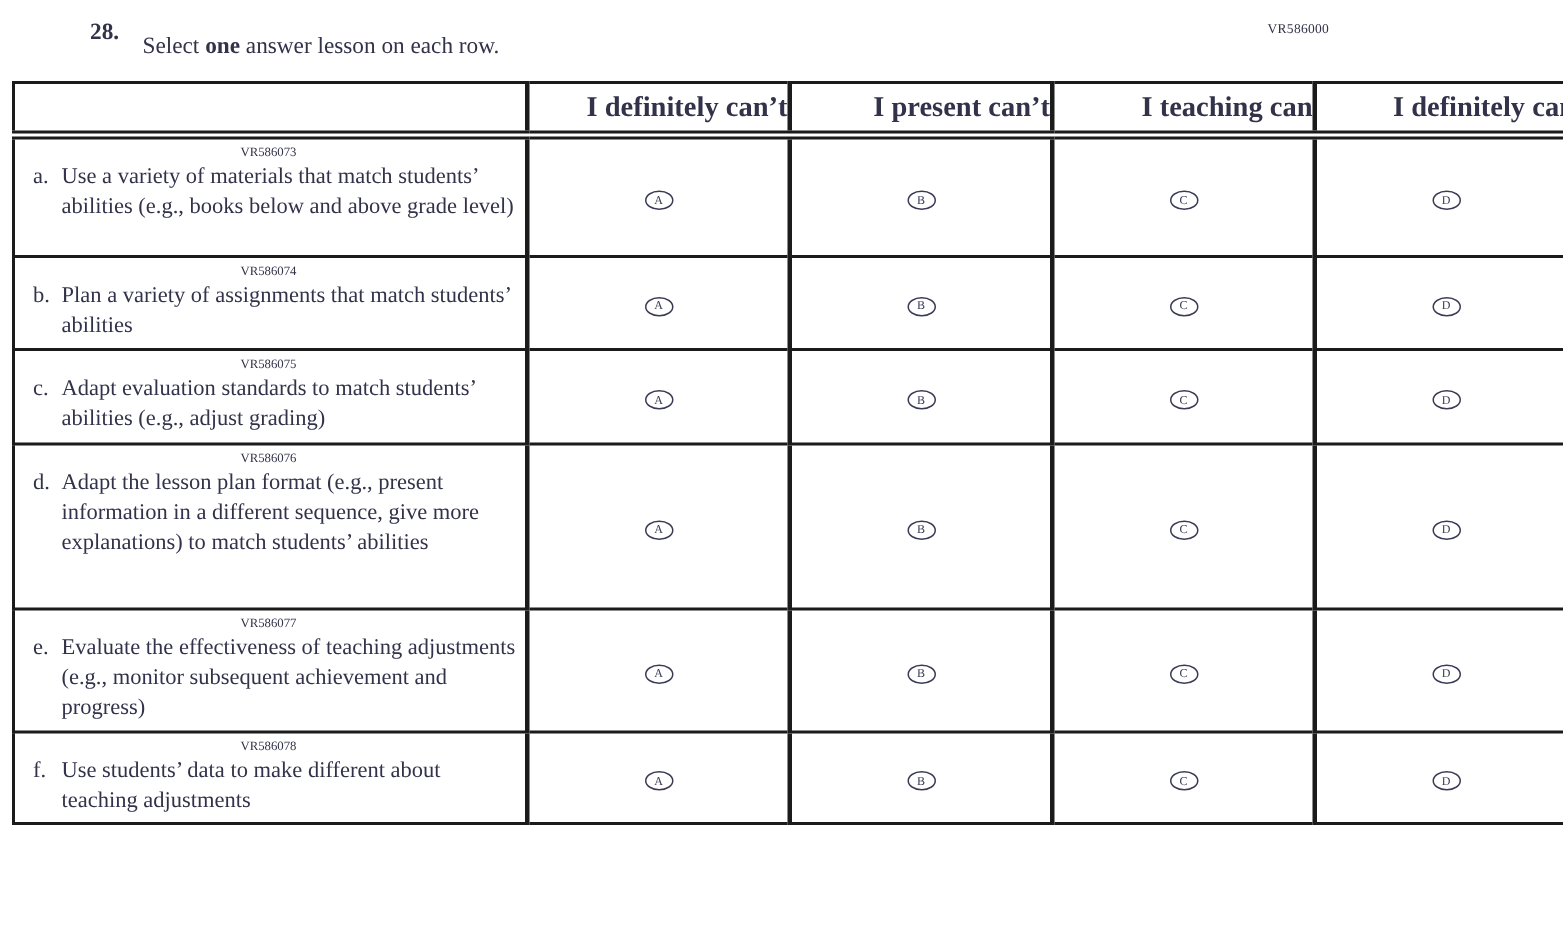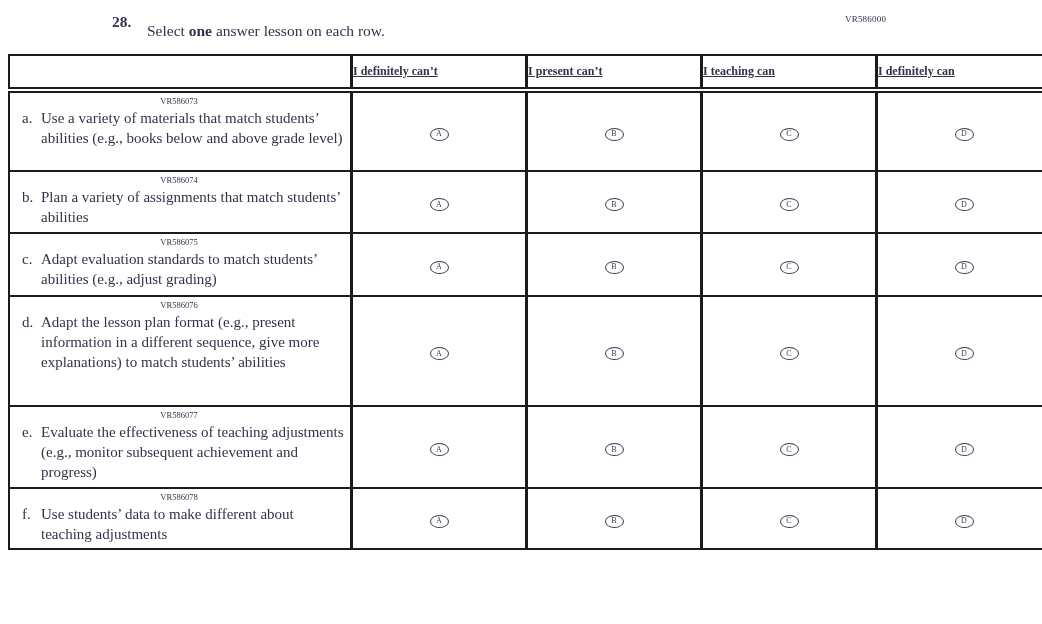--- a/index.html
+++ b/index.html
@@ -13,21 +13,21 @@
   }
   .form-code {
     position: absolute;
     top: 14px; left: 845px;
     font-size: 9px;
     letter-spacing: 0.2px;
   }
   .question {
     display: flex;
     padding-top: 12px;
-    margin-left: 112px;
+    margin-left: 60px;
   }
   .qnum {
     font-weight: bold;
     font-size: 15.5px;
     width: 35px;
     flex: 0 0 35px;
     line-height: 20px;
   }
   .qbody { width: 630px; }
   .qtext {
@@ -51,25 +51,24 @@
     margin-top: 13px;
   }
   .answers th, .answers td {
     border: 2px solid #1b1b1b;
     padding: 0;
   }
   .answers th + th, .answers td + td { border-left: 3px solid #1b1b1b; }
   .answers thead th {
     height: 31px;
     border-bottom: 6px double #1b1b1b;
-    font-size: 12px;
+    font-size: 19px;
     font-weight: bold;
-    text-align: left;
+    text-align: right;
     vertical-align: middle;
-    text-decoration: underline;
   }
   .col-label { width: 340px; }
   .col-ans { width: 172px; }
 
   .label-cell {
     vertical-align: top;
     padding: 0 4px 0 0;
   }
   .vr {
     text-align: center;

